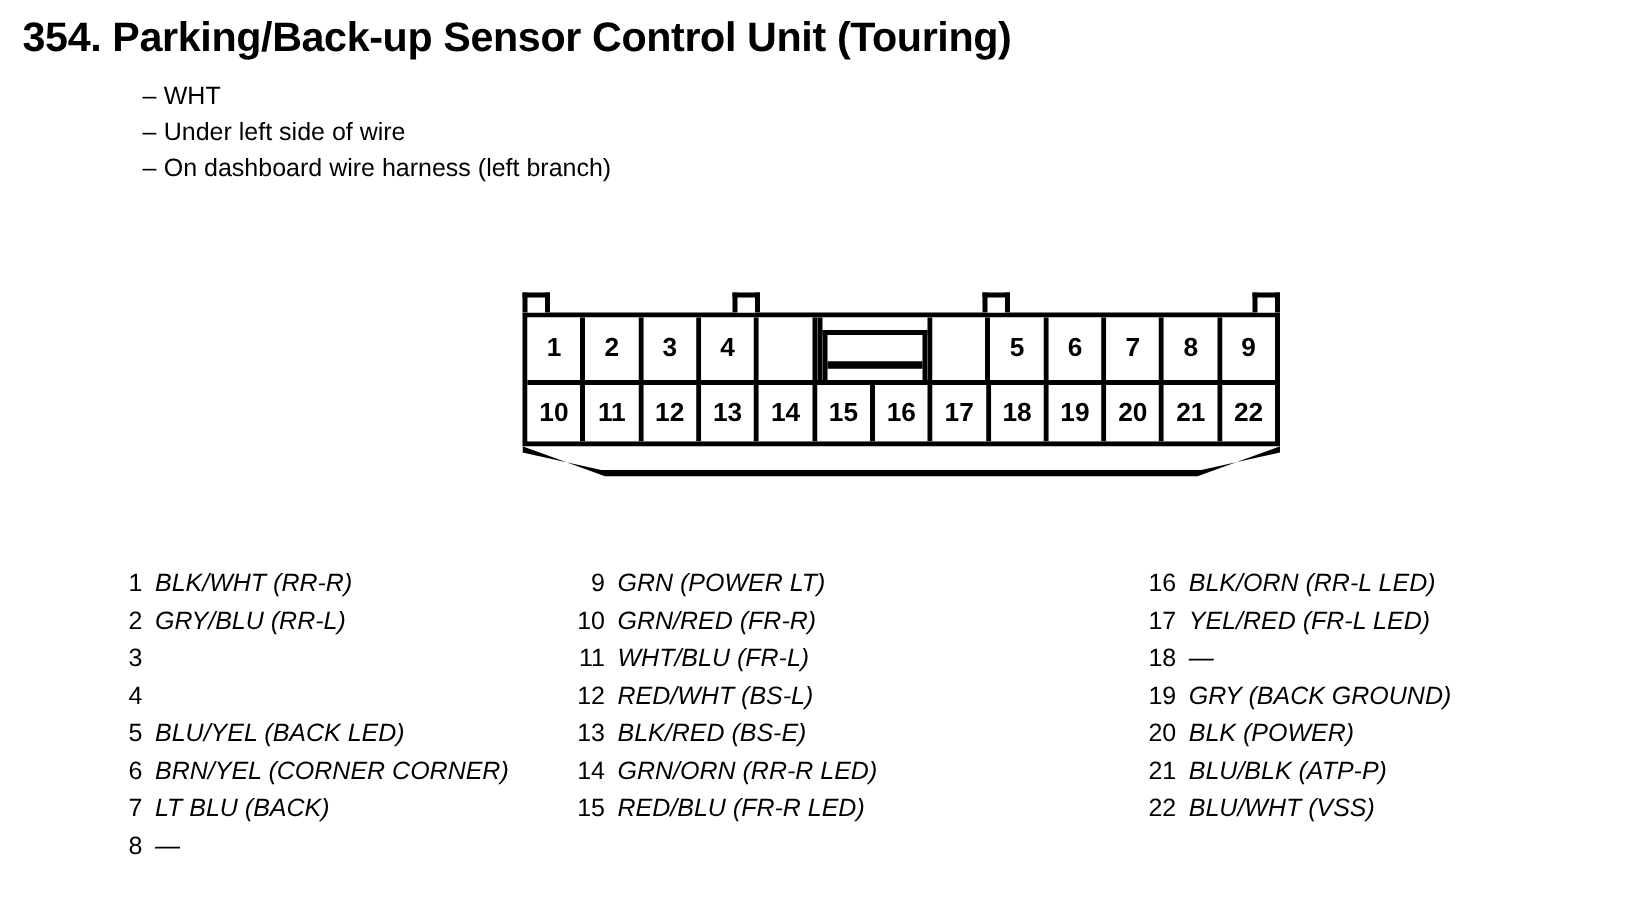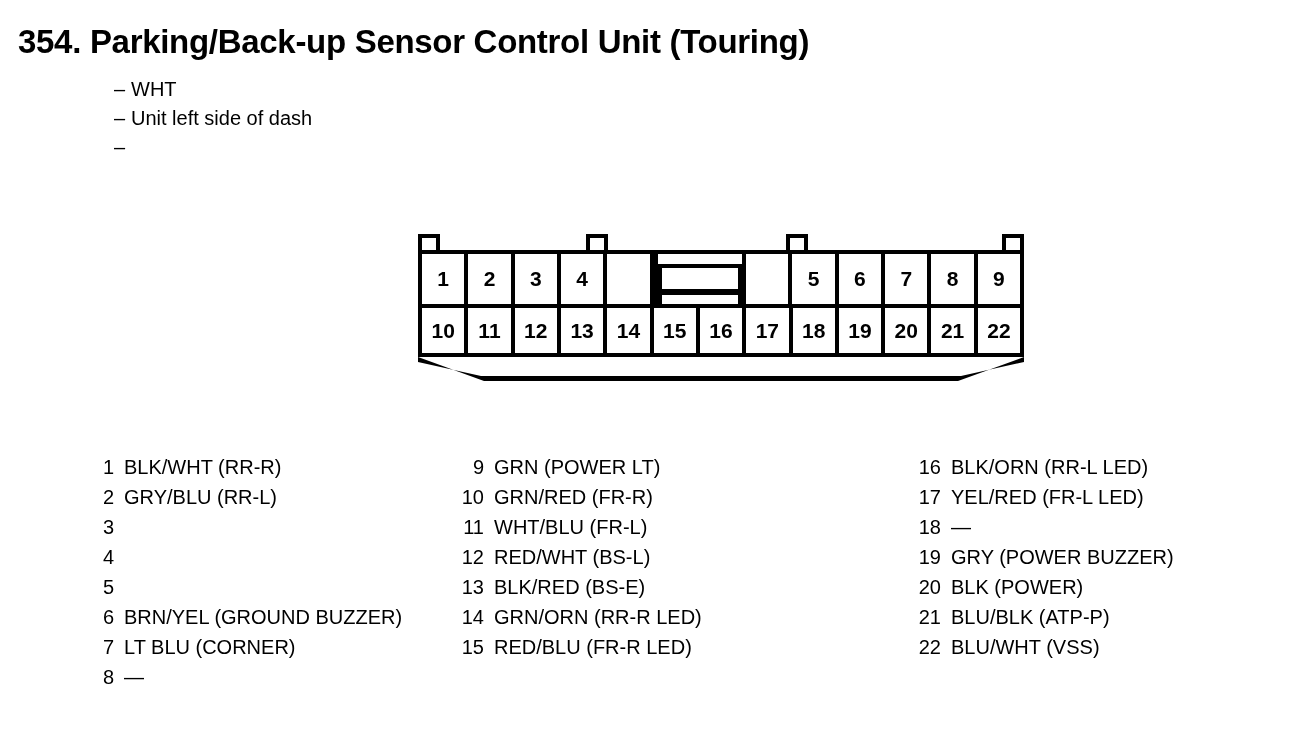--- a/index.html
+++ b/index.html
@@ -14,21 +14,21 @@
     position: relative;
     font-family: "Liberation Sans", sans-serif;
     color: #000000;
     overflow: hidden;
   }
 
   
   #header {
     position: absolute;
     left: 18px;
-    top: 24px;
+    top: 12px;
     width: 1280px;
   }
   #page-title {
     font-size: 33px;
     font-weight: bold;
     letter-spacing: -0.3px;
     line-height: 1.12;
     white-space: nowrap;
   }
   #bullet-list {
@@ -153,38 +153,40 @@
     line-height: 30px;
     white-space: nowrap;
   }
   .pin-no {
     width: 26px;
     flex: 0 0 26px;
     text-align: right;
   }
   .pin-desc {
     padding-left: 10px;
+    font-style: italic;
   }
 </style>
 </head>
 <body>
 
 <div id="header">
   <div id="page-title">354. Parking/Back-up Sensor Control Unit (Touring)</div>
   <ul id="bullet-list">
     <li>
       <span class="dash">–</span>
       <span>WHT</span>
     </li>
     <li>
       <span class="dash">–</span>
-      <span>Unit left side of dash</span>
+      <span>Under left side of wire</span>
     </li>
     <li>
       <span class="dash">–</span>
+      <span>On dashboard wire harness (left branch)</span>
     </li>
   </ul>
 </div>
 
 <div id="connector">
 
   <div id="tab-row">
     <div class="tab" style="left:0px;"></div>
     <div class="tab" style="left:168px;"></div>
     <div class="tab" style="left:368px;"></div>
@@ -251,28 +253,29 @@
         <span class="pin-desc">GRY/BLU (RR-L)</span>
       </div>
     <div class="legend-row">
         <span class="pin-no">3</span>
       </div>
     <div class="legend-row">
         <span class="pin-no">4</span>
       </div>
     <div class="legend-row">
         <span class="pin-no">5</span>
+        <span class="pin-desc">BLU/YEL (BACK LED)</span>
       </div>
     <div class="legend-row">
         <span class="pin-no">6</span>
-        <span class="pin-desc">BRN/YEL (GROUND BUZZER)</span>
+        <span class="pin-desc">BRN/YEL (CORNER CORNER)</span>
       </div>
     <div class="legend-row">
         <span class="pin-no">7</span>
-        <span class="pin-desc">LT BLU (CORNER)</span>
+        <span class="pin-desc">LT BLU (BACK)</span>
       </div>
     <div class="legend-row">
         <span class="pin-no">8</span>
         <span class="pin-desc">—</span>
       </div>
   </div>
 
   <div class="legend-col" id="legend-col-2">
     <div class="legend-row">
         <span class="pin-no">9</span>
@@ -312,21 +315,21 @@
     <div class="legend-row">
         <span class="pin-no">17</span>
         <span class="pin-desc">YEL/RED (FR-L LED)</span>
       </div>
     <div class="legend-row">
         <span class="pin-no">18</span>
         <span class="pin-desc">—</span>
       </div>
     <div class="legend-row">
         <span class="pin-no">19</span>
-        <span class="pin-desc">GRY (POWER BUZZER)</span>
+        <span class="pin-desc">GRY (BACK GROUND)</span>
       </div>
     <div class="legend-row">
         <span class="pin-no">20</span>
         <span class="pin-desc">BLK (POWER)</span>
       </div>
     <div class="legend-row">
         <span class="pin-no">21</span>
         <span class="pin-desc">BLU/BLK (ATP-P)</span>
       </div>
     <div class="legend-row">

